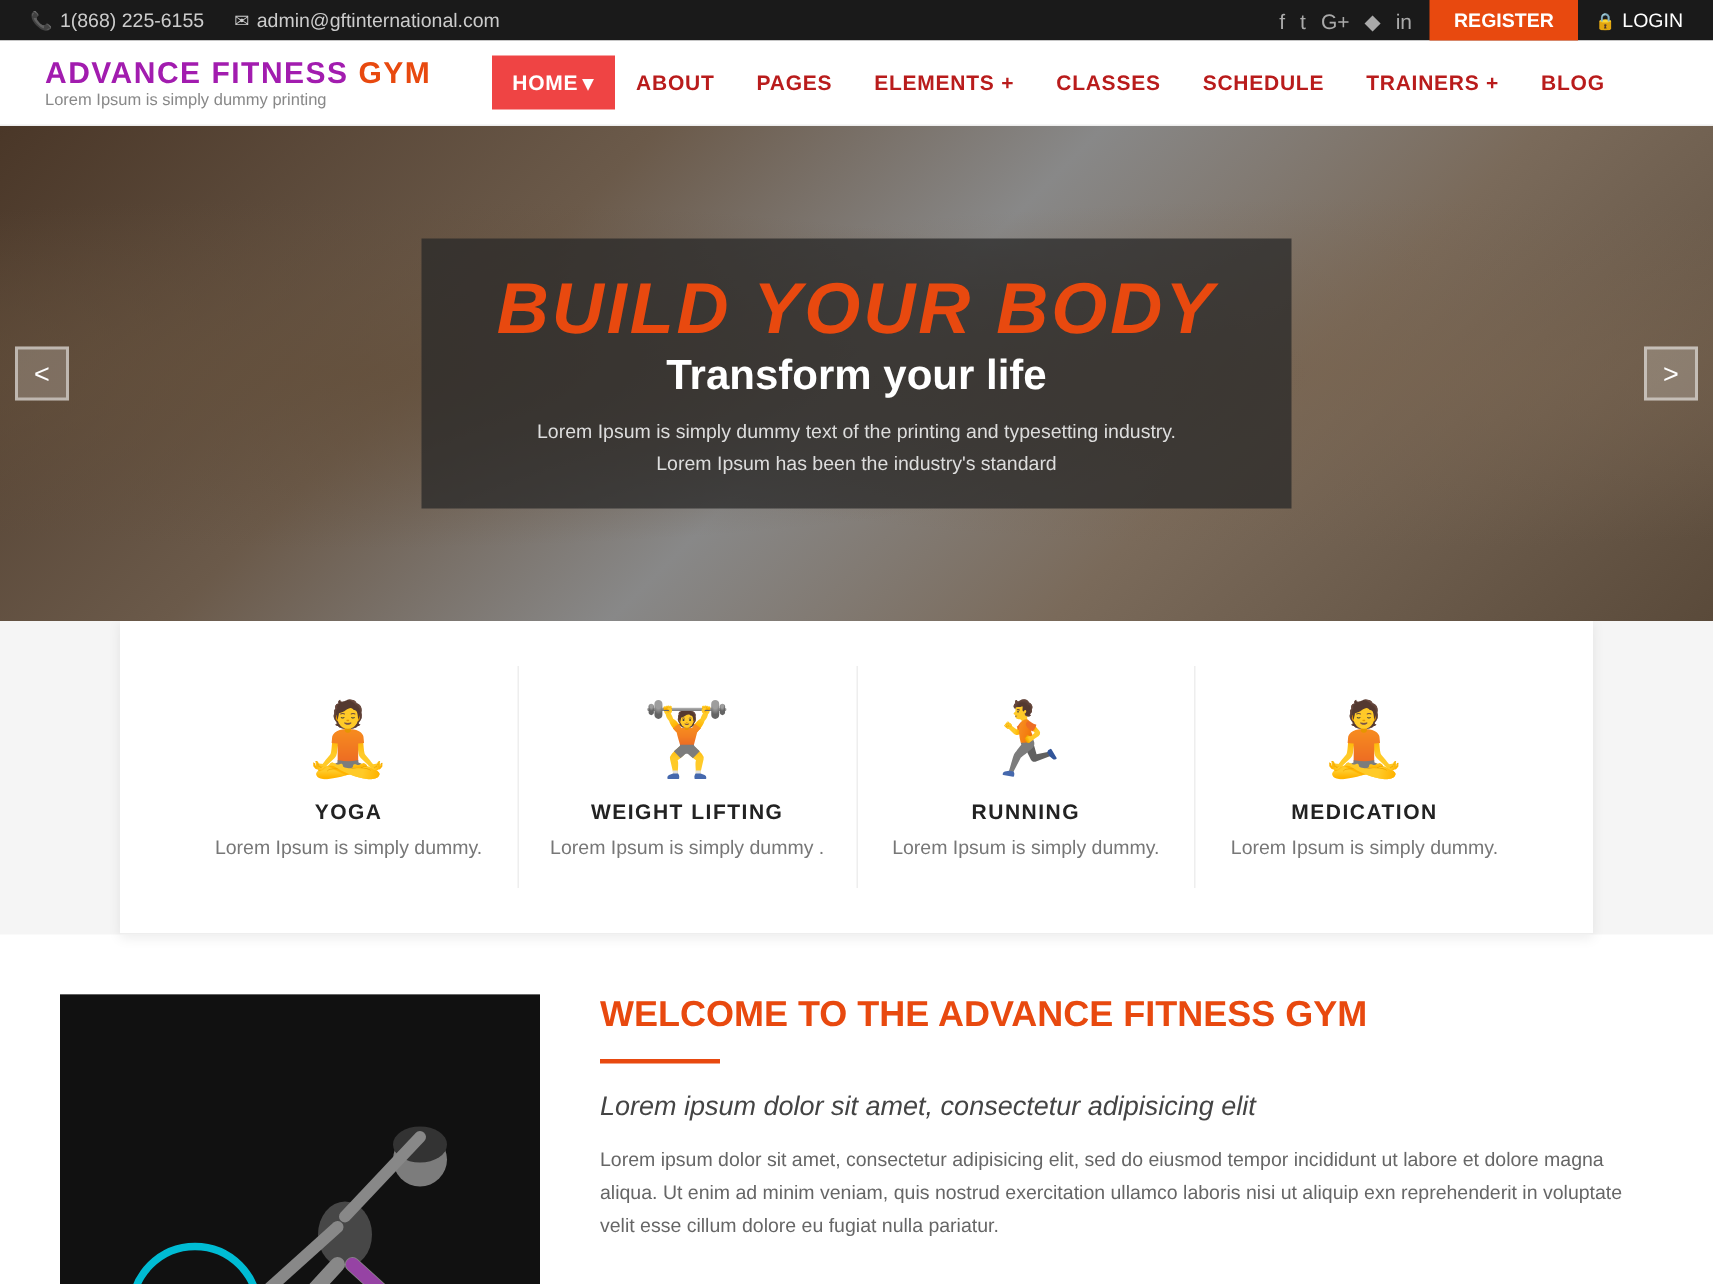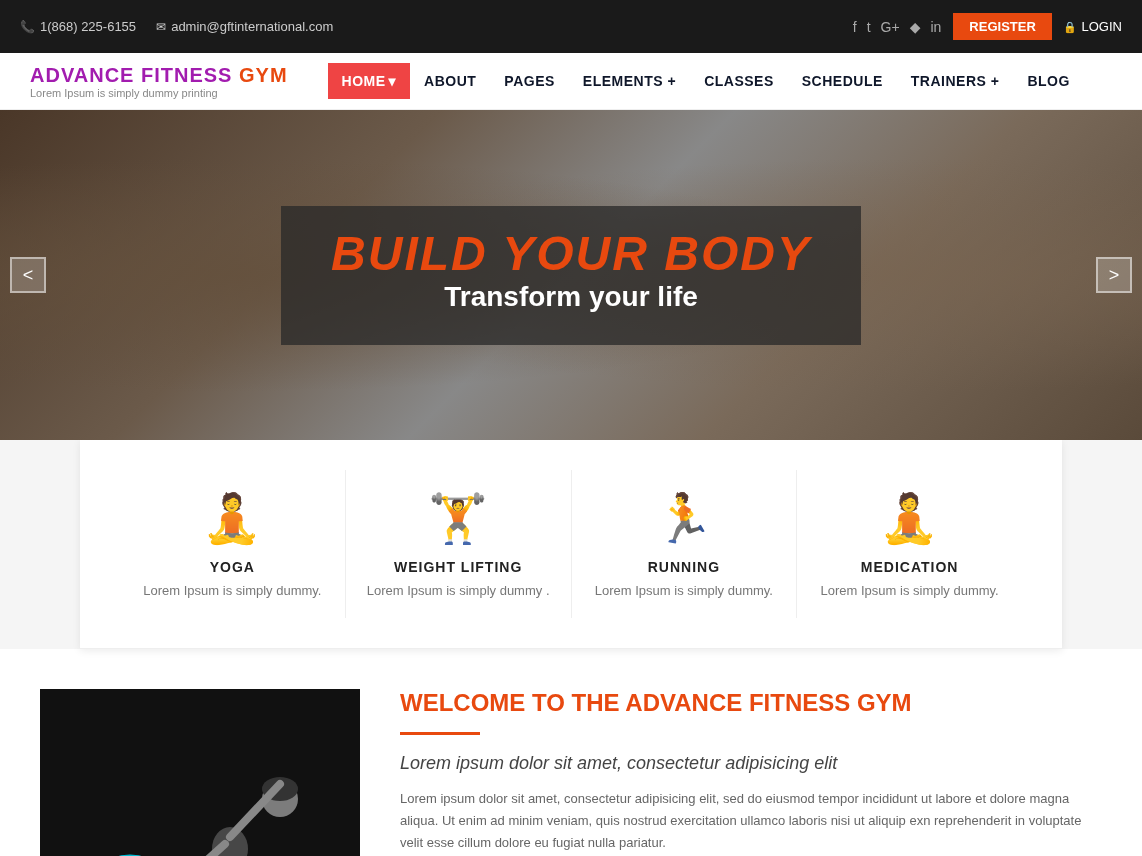--- a/index.html
+++ b/index.html
@@ -5,21 +5,21 @@
     * { margin: 0; padding: 0; box-sizing: border-box; }
     body { font-family: Arial, sans-serif; width: 1142px; overflow-x: hidden; }
 
     
     .top-bar {
       background: #1a1a1a;
       color: #ccc;
       display: flex;
       align-items: center;
       justify-content: space-between;
-      padding: 13px 20px;
+      padding: 0 20px;
       font-size: 13px;
     }
     .top-bar-left { display: flex; align-items: center; gap: 20px; }
     .top-bar-left span { display: flex; align-items: center; gap: 5px; }
     .top-bar-right { display: flex; align-items: center; gap: 12px; }
     .social-icons { display: flex; gap: 10px; }
     .social-icon {
       color: #aaa;
       font-size: 14px;
       cursor: pointer;
@@ -56,21 +56,21 @@
     }
     .logo { flex: 0 0 auto; margin-right: 40px; }
     .logo-title { font-size: 20px; font-weight: bold; color: #222; letter-spacing: 1px; }
     .logo-title span { color: #a21caf; }
     .logo-subtitle { font-size: 11px; color: #888; }
     .nav-links { display: flex; align-items: center; gap: 0; }
     .nav-item {
       padding: 10px 14px;
       font-size: 14px;
       font-weight: bold;
-      color: #0f172a;
+      color: #b91c1c;
       cursor: pointer;
       text-transform: uppercase;
       letter-spacing: 0.5px;
       display: flex;
       align-items: center;
       gap: 3px;
     }
     .nav-item.active {
       background: #ef4444;
       color: white;
@@ -287,20 +287,24 @@
 <div class="hero">
   <div class="hero-bg"></div>
 
   <div class="hero-arrow left">
     <span>&lt;</span>
   </div>
 
   <div class="hero-overlay">
     <div class="hero-title-orange">BUILD YOUR BODY</div>
     <div class="hero-subtitle">Transform your life</div>
+    <div class="hero-text">
+      <span>Lorem Ipsum is simply dummy text of the printing and typesetting industry.</span><br>
+      <span>Lorem Ipsum has been the industry's standard</span>
+    </div>
   </div>
 
   <div class="hero-arrow right">
     <span>&gt;</span>
   </div>
 </div>
 
 <div style="padding: 0 40px; background: #f5f5f5;">
   <div class="features">
     <div class="feature-item">

